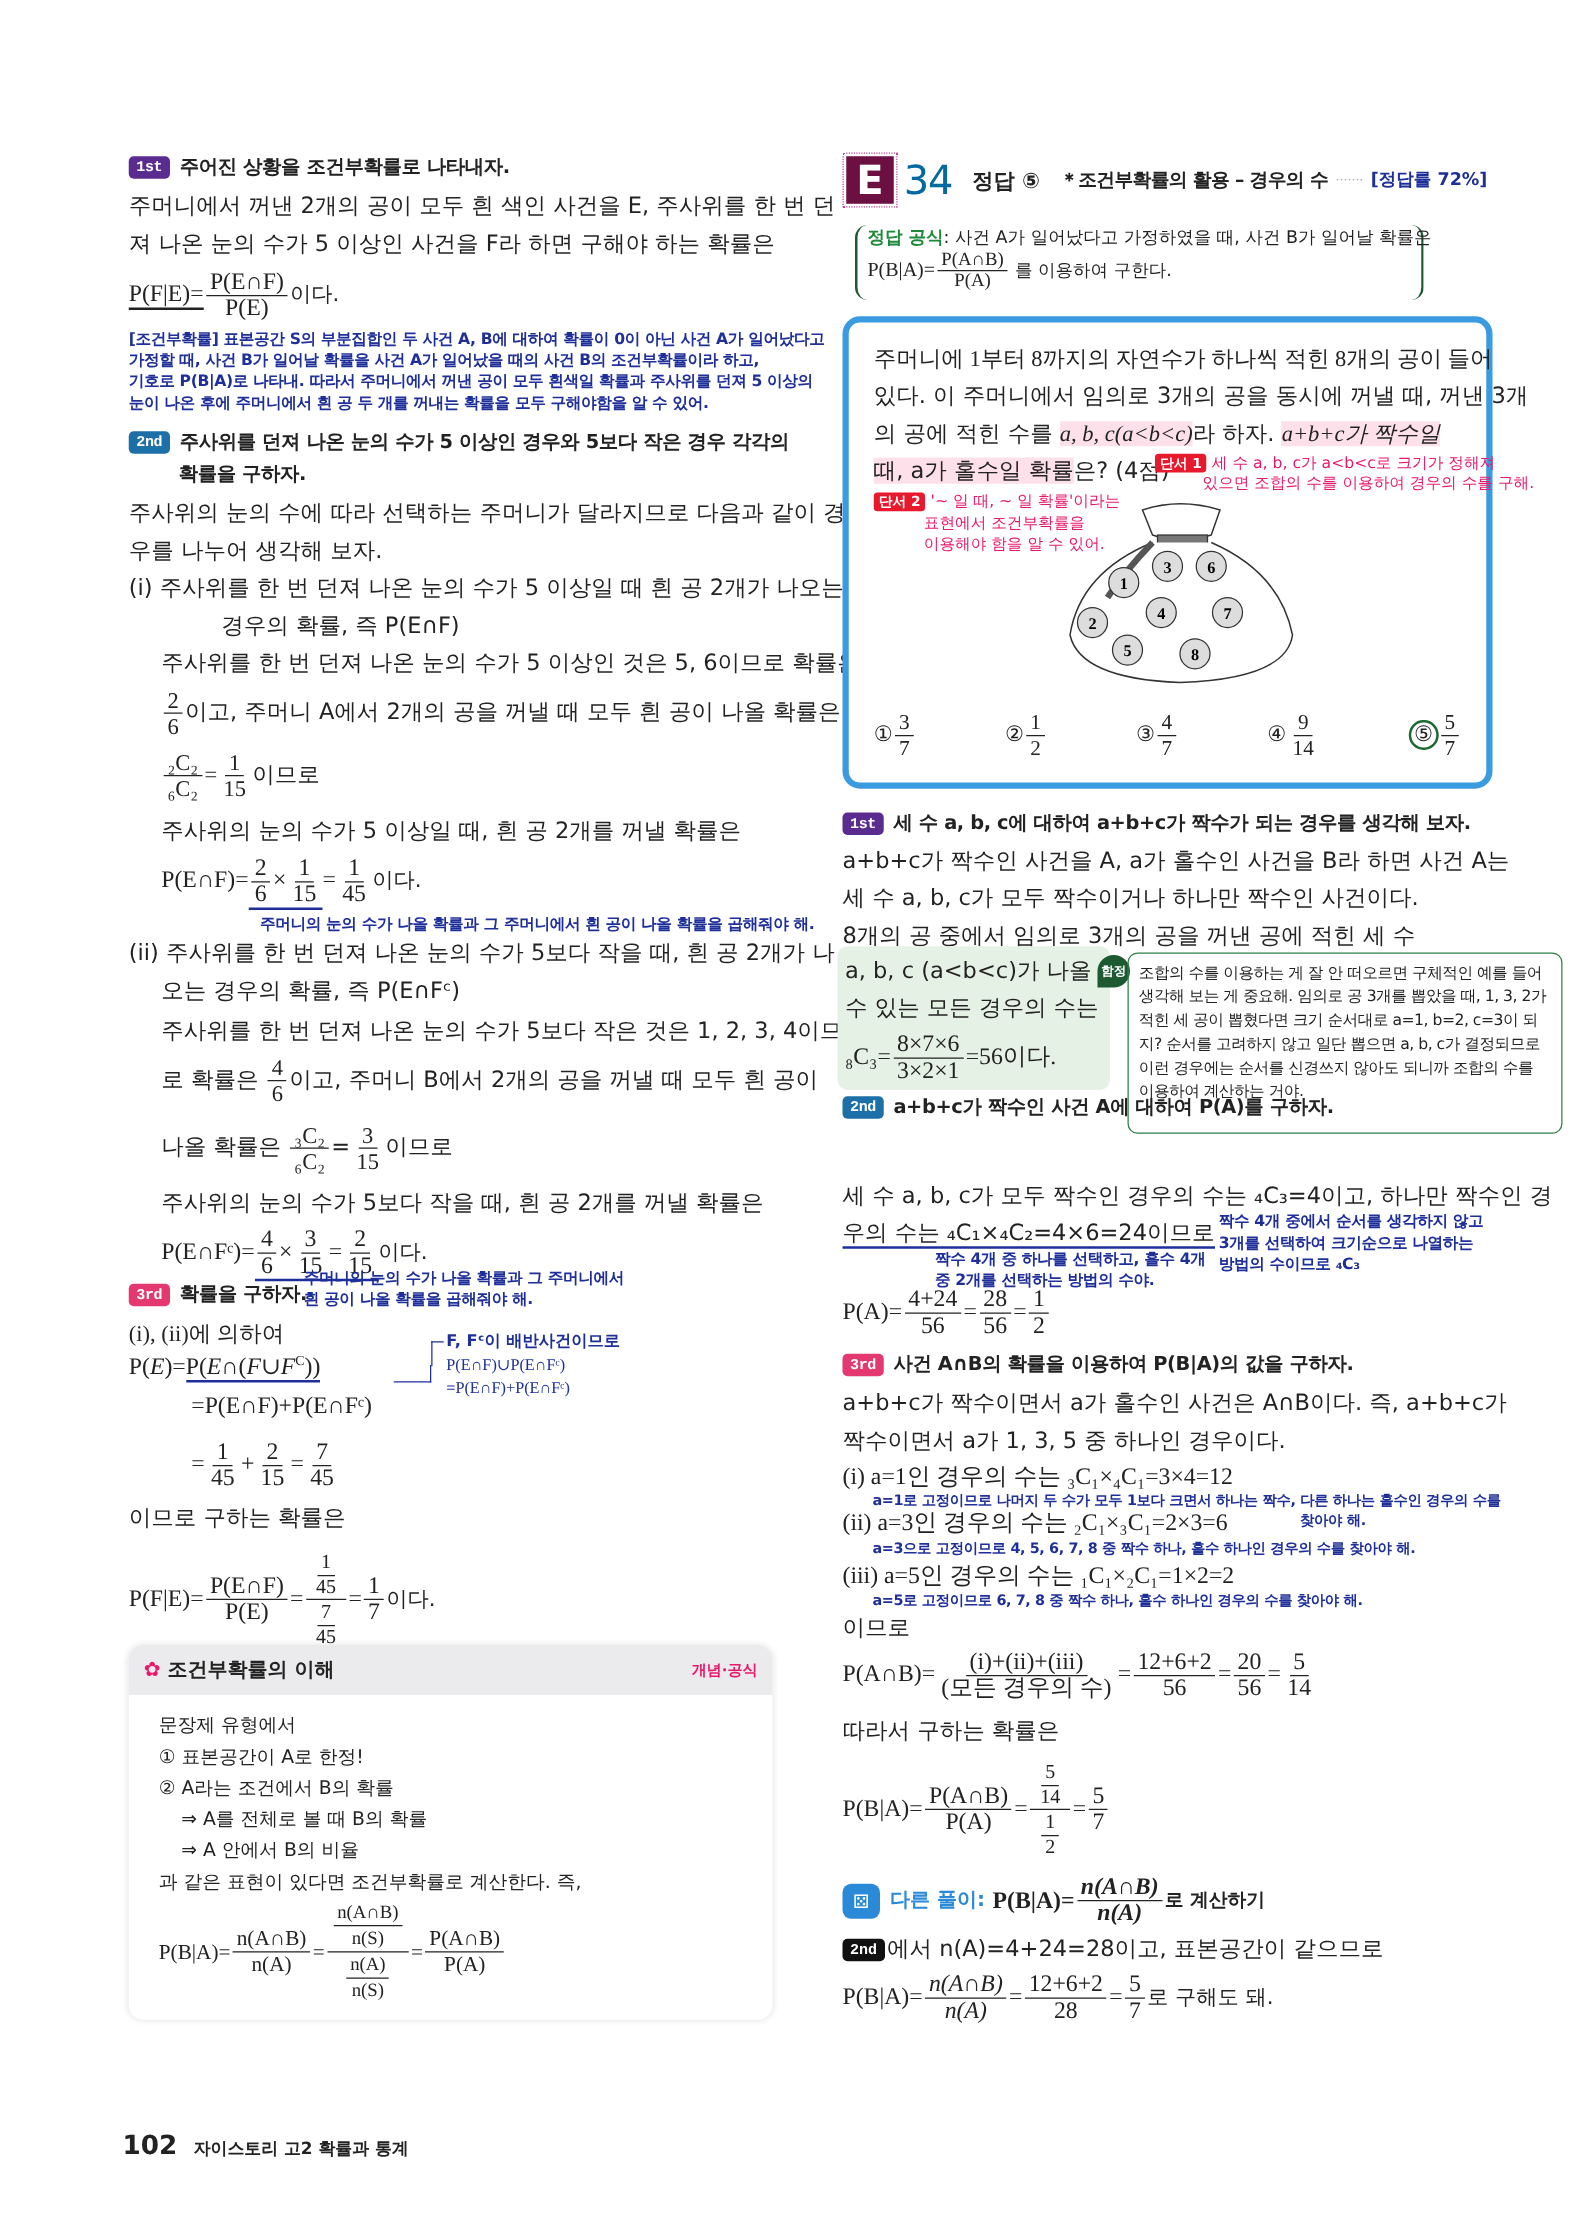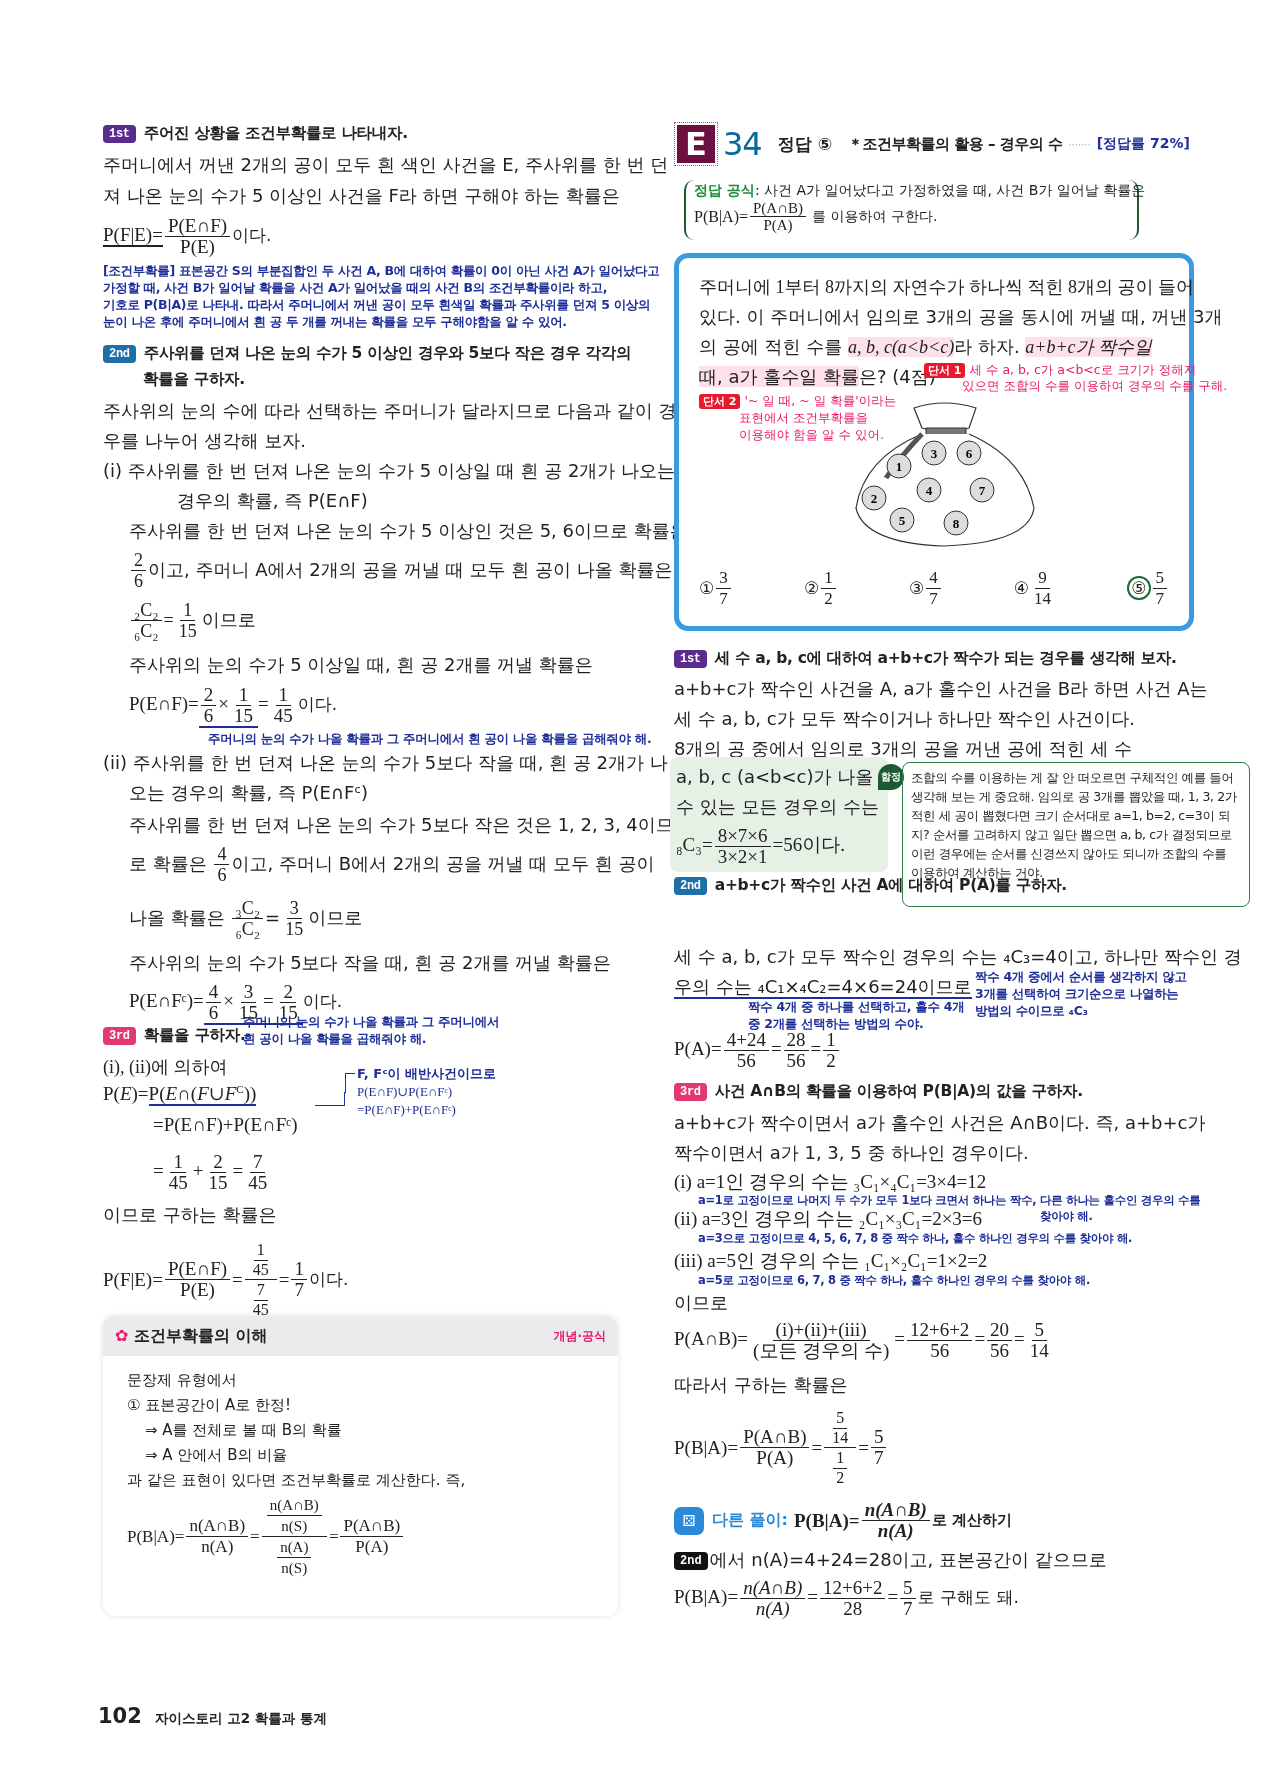--- a/index.html
+++ b/index.html
@@ -177,20 +177,21 @@
 </div>
 
 <div class="concept">
   <div class="concept-head">
     <span style="font-size:16px; font-weight:bold; white-space:nowrap;"><span class="pink">✿</span> <span>조건부확률의 이해</span></span>
     <span class="pink" style="font-size:12px; font-weight:bold;margin-left:33px;">개념·공식</span>
   </div>
   <div style="padding:12px 24px; font-size:15px; line-height:25px;">
     <div>문장제 유형에서</div>
     <div>① 표본공간이 A로 한정!</div>
+    <div>② A라는 조건에서 B의 확률</div>
     <div style="padding-left:18px;">⇒ A를 전체로 볼 때 B의 확률</div>
     <div style="padding-left:18px;">⇒ A 안에서 B의 비율</div>
     <div>과 같은 표현이 있다면 조건부확률로 계산한다. 즉,</div>
     <div class="math" style="display:flex; align-items:center; margin-top:2px; font-size:17px;">
       <span>P(B|A)=</span><span class="frac">
           <span class="num">n(A∩B)</span>
           <span class="den">n(A)</span>
         </span>=<span class="frac">
           <span class="num"><span class="frac" style="font-size:15px;">
               <span class="num">n(A∩B)</span>

